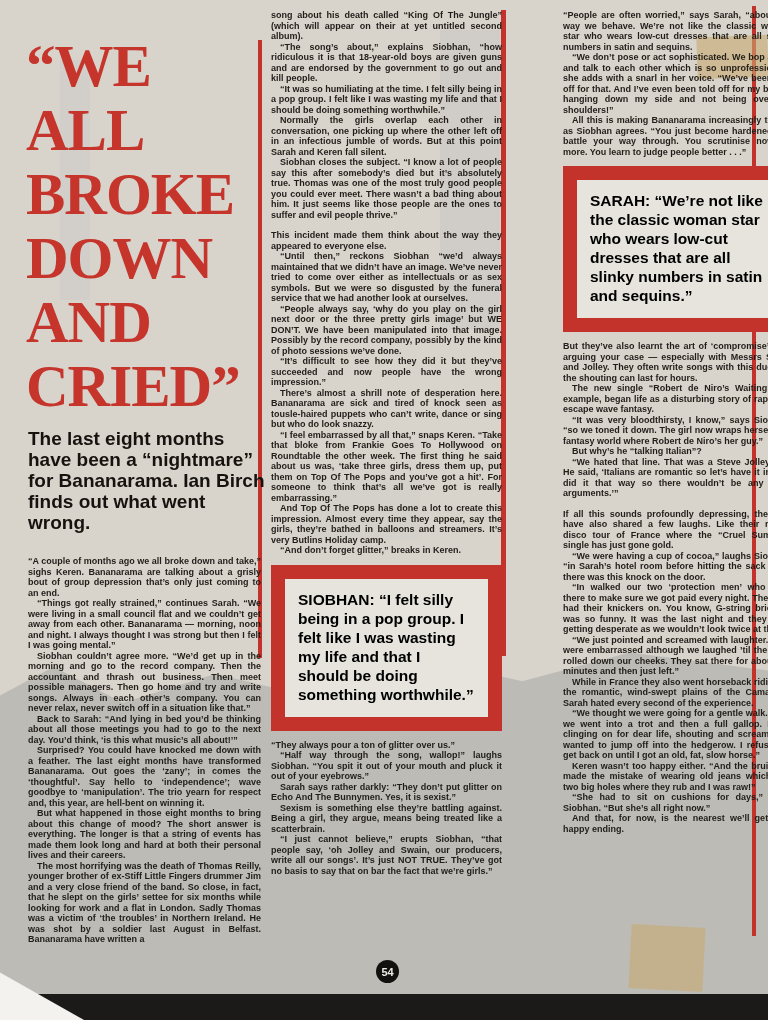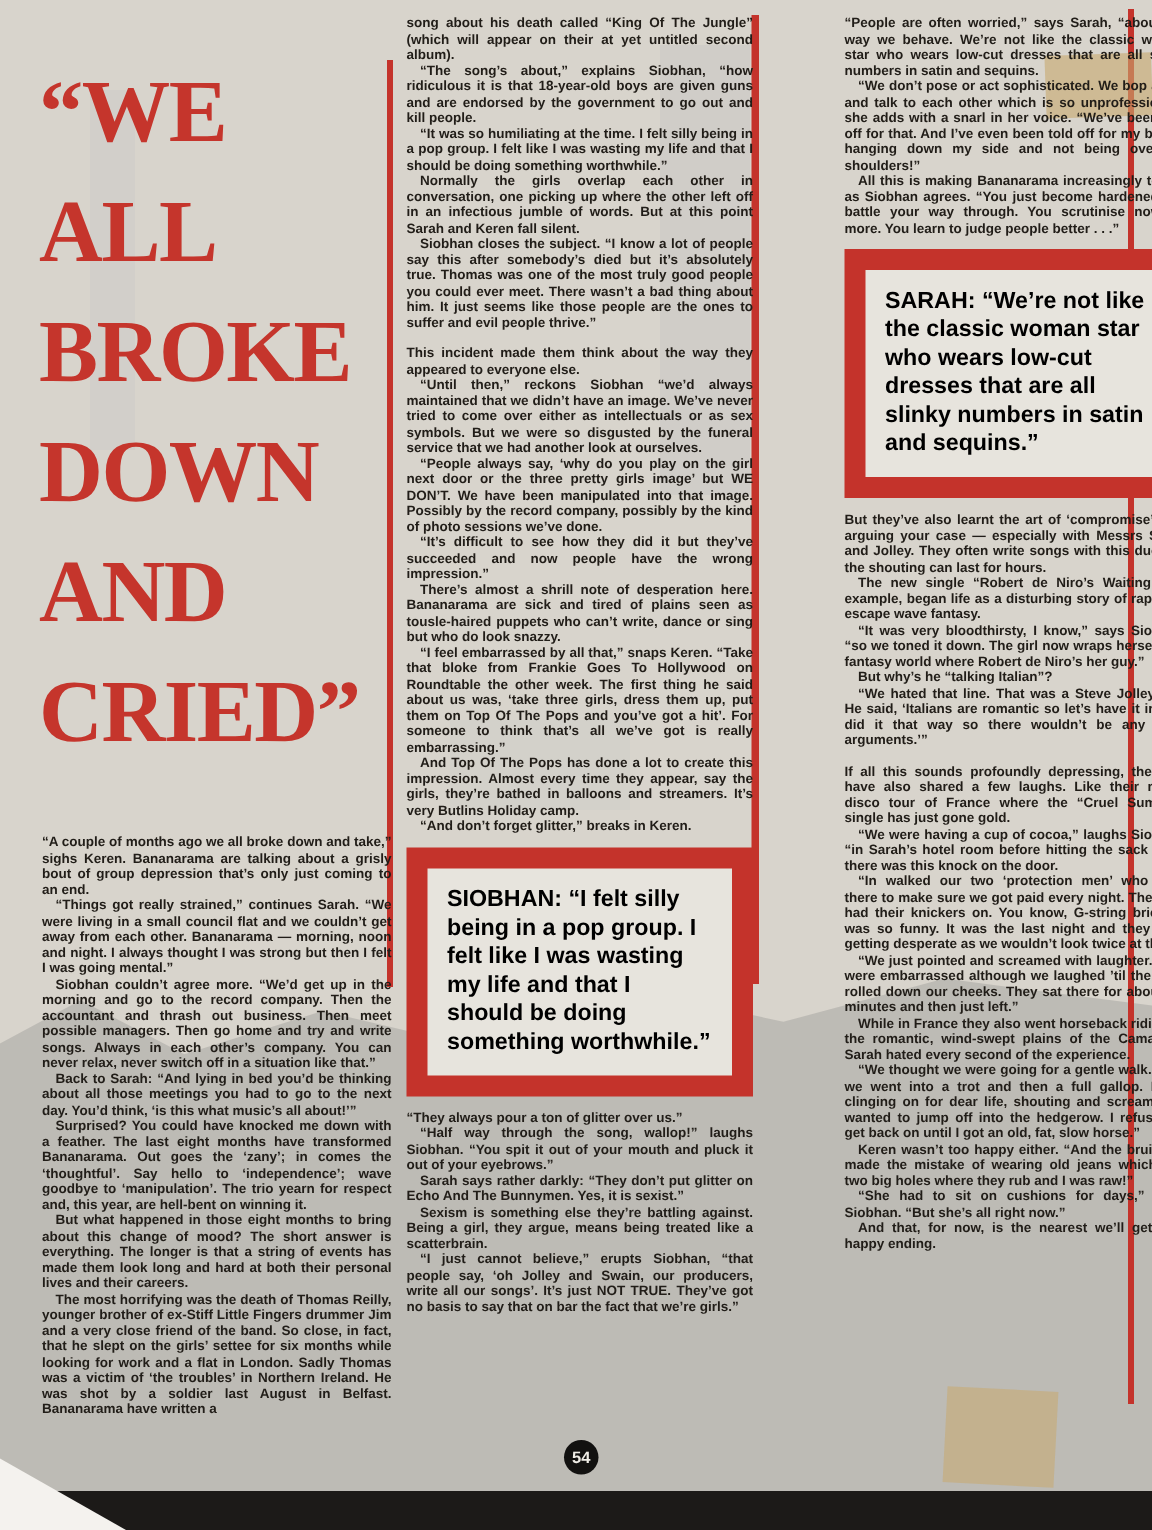--- a/index.html
+++ b/index.html
@@ -23,21 +23,21 @@
   .rule-1 { left:258px; top:40px; width:4px; height:618px; }
   .rule-2 { left:501px; top:10px; width:5px; height:646px; }
   .rule-right { left:752px; top:6px; width:4px; height:930px; }
   .tape { position:absolute; background:#c8a96e; }
   .tape-top { left:697px; top:36px; width:71px; height:42px; opacity:.6; transform:rotate(-2deg); }
   .tape-bottom { left:630px; top:926px; width:74px; height:64px; opacity:.55; transform:rotate(3deg); }
 
   .headline {
     position:absolute; left:26px; top:34px; width:238px;
     font-family:"Liberation Serif", serif; font-weight:bold;
-    font-size:59px; line-height:80px; letter-spacing:-1px;
+    font-size:59px; line-height:64px; letter-spacing:-1px;
     color:#c5352c; white-space:pre-line;
   }
   .standfirst {
     position:absolute; left:28px; top:428px; width:240px;
     font-weight:bold; font-size:19px; line-height:21px; color:#16130f;
   }
   .col {
     position:absolute; color:#211d18; font-weight:bold;
     font-size:9px; line-height:10.5px; text-align:justify;
   }
@@ -82,20 +82,21 @@
   <div class="rule rule-right"></div>
   <div class="tape tape-top"></div>
   <div class="tape tape-bottom"></div>
 
   <div class="headline">“WE
 ALL
 BROKE
 DOWN
 AND
 CRIED”</div>
+  <div class="standfirst">The last eight months have been a “nightmare” for Bananarama. Ian Birch finds out what went wrong.</div>
 
   <div class="col col1">
       <p class="">“A couple of months ago we all broke down and take,” sighs Keren. Bananarama are talking about a grisly bout of group depression that’s only just coming to an end.</p>
       <p class="ind">“Things got really strained,” continues Sarah. “We were living in a small council flat and we couldn’t get away from each other. Bananarama — morning, noon and night. I always thought I was strong but then I felt I was going mental.”</p>
       <p class="ind">Siobhan couldn’t agree more. “We’d get up in the morning and go to the record company. Then the accountant and thrash out business. Then meet possible managers. Then go home and try and write songs. Always in each other’s company. You can never relax, never switch off in a situation like that.”</p>
       <p class="ind">Back to Sarah: “And lying in bed you’d be thinking about all those meetings you had to go to the next day. You’d think, ‘is this what music’s all about!’”</p>
       <p class="ind">Surprised? You could have knocked me down with a feather. The last eight months have transformed Bananarama. Out goes the ‘zany’; in comes the ‘thoughtful’. Say hello to ‘independence’; wave goodbye to ‘manipulation’. The trio yearn for respect and, this year, are hell-bent on winning it.</p>
       <p class="ind">But what happened in those eight months to bring about this change of mood? The short answer is everything. The longer is that a string of events has made them look long and hard at both their personal lives and their careers.</p>
       <p class="ind">The most horrifying was the death of Thomas Reilly, younger brother of ex-Stiff Little Fingers drummer Jim and a very close friend of the band. So close, in fact, that he slept on the girls’ settee for six months while looking for work and a flat in London. Sadly Thomas was a victim of ‘the troubles’ in Northern Ireland. He was shot by a soldier last August in Belfast. Bananarama have written a</p>
     </div>
@@ -104,21 +105,21 @@
     <div>
         <p class="">song about his death called “King Of The Jungle” (which will appear on their at yet untitled second album).</p>
         <p class="ind">“The song’s about,” explains Siobhan, “how ridiculous it is that 18-year-old boys are given guns and are endorsed by the government to go out and kill people.</p>
         <p class="ind">“It was so humiliating at the time. I felt silly being in a pop group. I felt like I was wasting my life and that I should be doing something worthwhile.”</p>
         <p class="ind">Normally the girls overlap each other in conversation, one picking up where the other left off in an infectious jumble of words. But at this point Sarah and Keren fall silent.</p>
         <p class="ind">Siobhan closes the subject. “I know a lot of people say this after somebody’s died but it’s absolutely true. Thomas was one of the most truly good people you could ever meet. There wasn’t a bad thing about him. It just seems like those people are the ones to suffer and evil people thrive.”</p>
         <p class=" gap">This incident made them think about the way they appeared to everyone else.</p>
         <p class="ind">“Until then,” reckons Siobhan “we’d always maintained that we didn’t have an image. We’ve never tried to come over either as intellectuals or as sex symbols. But we were so disgusted by the funeral service that we had another look at ourselves.</p>
         <p class="ind">“People always say, ‘why do you play on the girl next door or the three pretty girls image’ but WE DON’T. We have been manipulated into that image. Possibly by the record company, possibly by the kind of photo sessions we’ve done.</p>
         <p class="ind">“It’s difficult to see how they did it but they’ve succeeded and now people have the wrong impression.”</p>
-        <p class="ind">There’s almost a shrill note of desperation here. Bananarama are sick and tired of plains seen as tousle-haired puppets who can’t write, dance or sing but who do look snazzy.</p>
+        <p class="ind">There’s almost a shrill note of desperation here. Bananarama are sick and tired of knock seen as tousle-haired puppets who can’t write, dance or sing but who do look snazzy.</p>
         <p class="ind">“I feel embarrassed by all that,” snaps Keren. “Take that bloke from Frankie Goes To Hollywood on Roundtable the other week. The first thing he said about us was, ‘take three girls, dress them up, put them on Top Of The Pops and you’ve got a hit’. For someone to think that’s all we’ve got is really embarrassing.”</p>
         <p class="ind">And Top Of The Pops has done a lot to create this impression. Almost every time they appear, say the girls, they’re bathed in balloons and streamers. It’s very Butlins Holiday camp.</p>
         <p class="ind">“And don’t forget glitter,” breaks in Keren.</p>
       </div>
     <div class="quote-box">
       <div class="quote-inner">
         <span>SIOBHAN:</span>
         <span>“I felt silly being in a pop group. I felt like I was wasting my life and that I should be doing something worthwhile.”</span>
       </div>
     </div>

